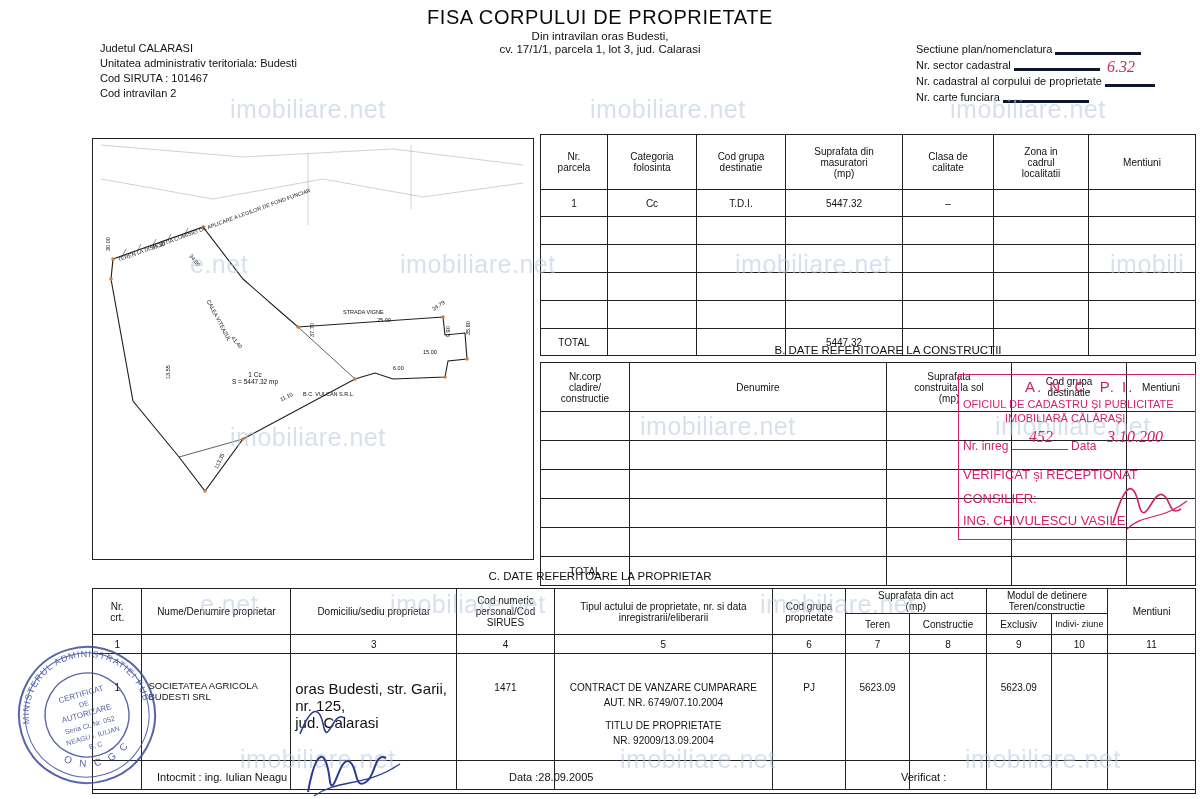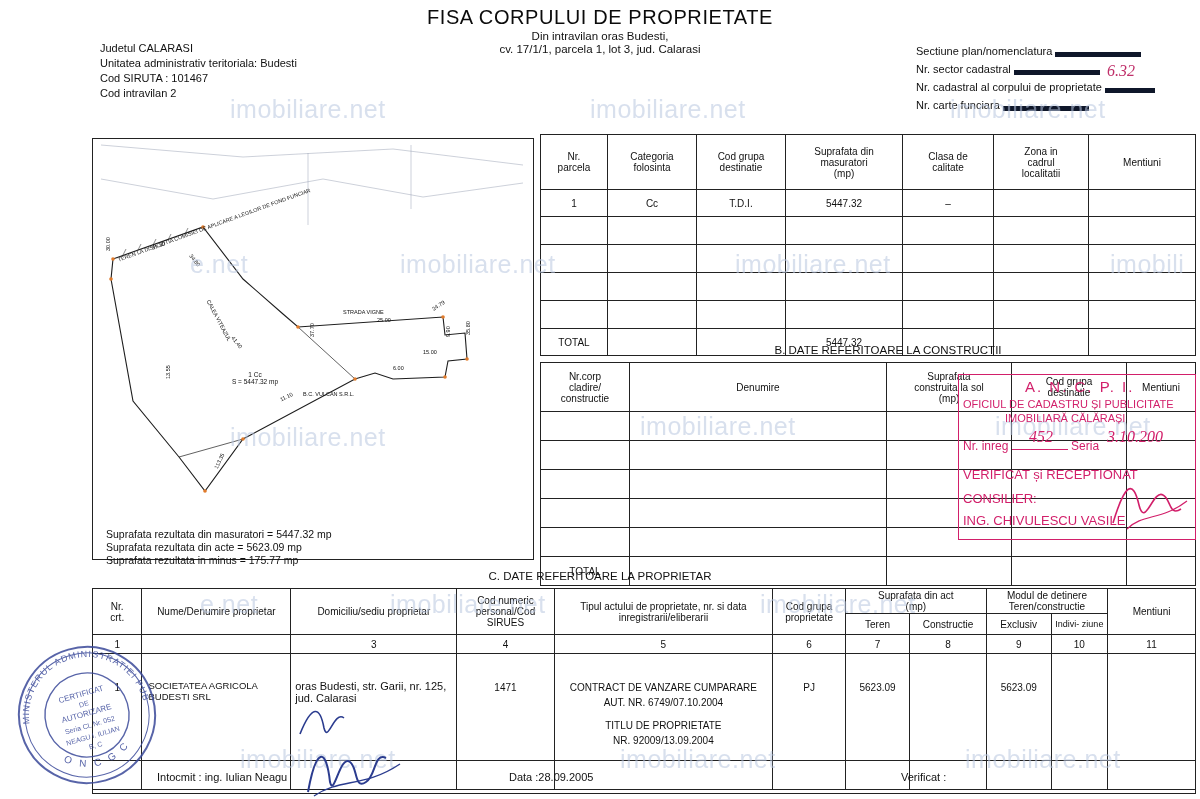--- a/index.html
+++ b/index.html
@@ -36,21 +36,21 @@
     position:absolute;left:0;top:30px;width:1200px;text-align:center;
     font-size:11.5px;color:#111;line-height:13px;
   }
   .hdr-left{
     position:absolute;left:100px;top:41px;font-size:11px;line-height:15px;
   }
   .hdr-right{
     position:absolute;left:916px;top:41px;font-size:11px;line-height:15px;
   }
   .hdr-right div{white-space:nowrap;}
-  .uline{display:inline-block;border-bottom:5px solid #0f172a;min-width:86px;height:11px;vertical-align:-2px;}
+  .uline{display:inline-block;border-bottom:3px solid #0f172a;min-width:86px;height:11px;vertical-align:-2px;}
   .hand{
     font-family:"Liberation Serif", serif;
     color:#c0306a;font-size:16px;font-style:italic;
   }
 
   
   table{border-collapse:collapse;}
   td,th{border:1px solid #222;font-size:10px;text-align:center;vertical-align:middle;padding:1px 2px;font-weight:normal;}
   .sec-title{font-size:11.5px;text-align:center;font-weight:normal;}
 
@@ -217,25 +217,20 @@
     <div class="slab slab-rot" style="left:338px;top:168px;transform:rotate(-35deg);">24.79</div>
     <div class="slab slab-rot" style="left:372px;top:196px;transform:rotate(-90deg);">35.80</div>
     <div class="slab slab-rot" style="left:352px;top:198px;transform:rotate(-90deg);">9.90</div>
     <div class="slab slab-rot" style="left:330px;top:210px;transform:rotate(0deg);">15.00</div>
     <div class="slab slab-rot" style="left:300px;top:226px;transform:rotate(0deg);">6.00</div>
     <div class="slab slab-rot" style="left:186px;top:258px;transform:rotate(-26deg);">11.10</div>
     <div class="slab slab-rot" style="left:120px;top:328px;transform:rotate(-64deg);">113.35</div>
     <div class="slab slab-rot" style="left:72px;top:240px;transform:rotate(-90deg);">13.55</div>
   </div>
 
-  <div class="sketch-notes">
-    <div>Suprafata rezultata din masuratori = 5447.32 mp</div>
-    <div>Suprafata rezultata din acte = 5623.09 mp</div>
-    <div>Suprafata rezultata in minus = 175.77 mp</div>
-  </div>
 
   <table class="tblA">
     <tbody>
         <tr>
       <td style="width:62px;height:52px;">Nr.<br>parcela</td>
       <td style="width:84px;">Categoria<br>folosinta</td>
       <td style="width:84px;">Cod grupa<br>destinatie</td>
       <td style="width:112px;">Suprafata din<br>masuratori<br>(mp)</td>
       <td style="width:86px;">Clasa de<br>calitate</td>
       <td style="width:90px;">Zona in<br>cadrul<br>localitatii</td>
@@ -353,21 +348,21 @@
   </tbody>
     </table>
 
   <div class="stamp">
     <div style="left:66px;top:4px;font-size:15px;letter-spacing:2px;">A. N. C. P. I.</div>
     <div style="left:4px;top:22px;font-size:11px;">OFICIUL DE CADASTRU ȘI PUBLICITATE</div>
     <div style="left:46px;top:36px;font-size:11px;">IMOBILIARĂ CĂLĂRAȘI</div>
     <div style="left:4px;top:62px;font-size:12px;">
       <span>Nr. inreg</span>
       <span class="sline"></span>
-      <span>Seria</span>
+      <span>Data</span>
     </div>
     <div class="hand" style="left:70px;top:54px;font-size:16px;color:#d21f6a;">452</div>
     <div class="hand" style="left:148px;top:54px;font-size:16px;color:#d21f6a;">3.10.200</div>
     <div style="left:4px;top:92px;font-size:13px;">VERIFICAT și RECEPTIONAT</div>
     <div style="left:4px;top:116px;font-size:13px;">CONSILIER:</div>
     <div style="left:4px;top:138px;font-size:13px;">ING. CHIVULESCU VASILE</div>
     <svg style="position:absolute;left:150px;top:96px;" width="84" height="64">
       <path d="M4,52 C16,12 24,8 30,34 C36,58 44,18 54,24 C62,28 60,46 72,38" fill="none" stroke="#d21f6a" stroke-width="1.6"></path>
       <path d="M18,58 C34,42 52,50 78,30" fill="none" stroke="#d21f6a" stroke-width="1.2"></path>
     </svg>
@@ -405,21 +400,21 @@
       <td>9</td>
       <td>10</td>
       <td>11</td>
     </tr>
     <tr>
       <td style="height:106px;vertical-align:top;padding-top:28px;">1</td>
       <td style="vertical-align:top;padding-top:26px;text-align:left;padding-left:6px;font-size:9.5px;">
         <div>SOCIETATEA AGRICOLA</div>
         <div>BUDESTI SRL</div>
       </td>
-      <td style="vertical-align:top;padding-top:26px;text-align:left;padding-left:4px;font-size:11px;">
+      <td style="vertical-align:top;padding-top:26px;text-align:left;padding-left:4px;font-size:15px;">
         <div>oras Budesti, str. Garii, nr. 125,</div>
         <div>jud. Calarasi</div>
       </td>
       <td style="vertical-align:top;padding-top:28px;">1471</td>
       <td style="vertical-align:top;padding-top:26px;line-height:15px;margin-left:31px;">
         <div>CONTRACT DE VANZARE CUMPARARE</div>
         <div>AUT. NR. 6749/07.10.2004</div>
         <div style="height:8px"></div>
         <div>TITLU DE PROPRIETATE</div>
         <div>NR. 92009/13.09.2004</div>

